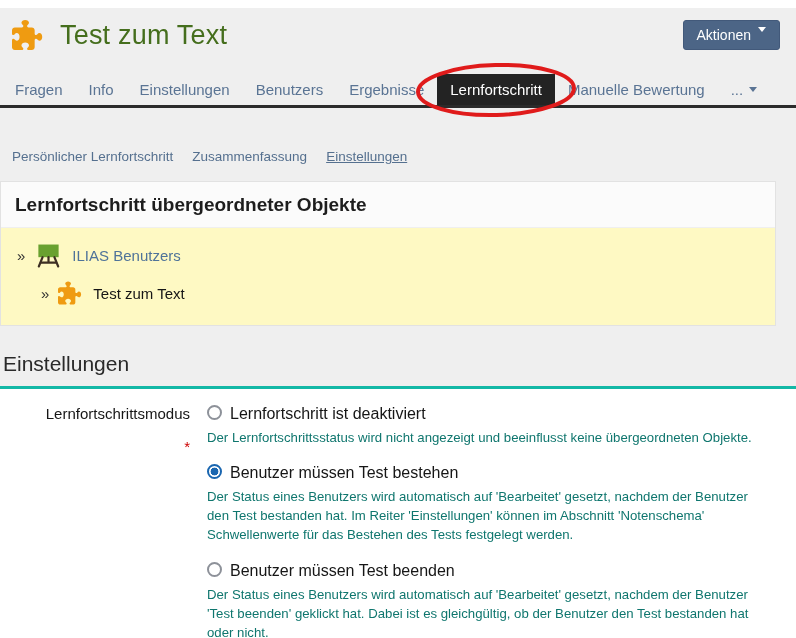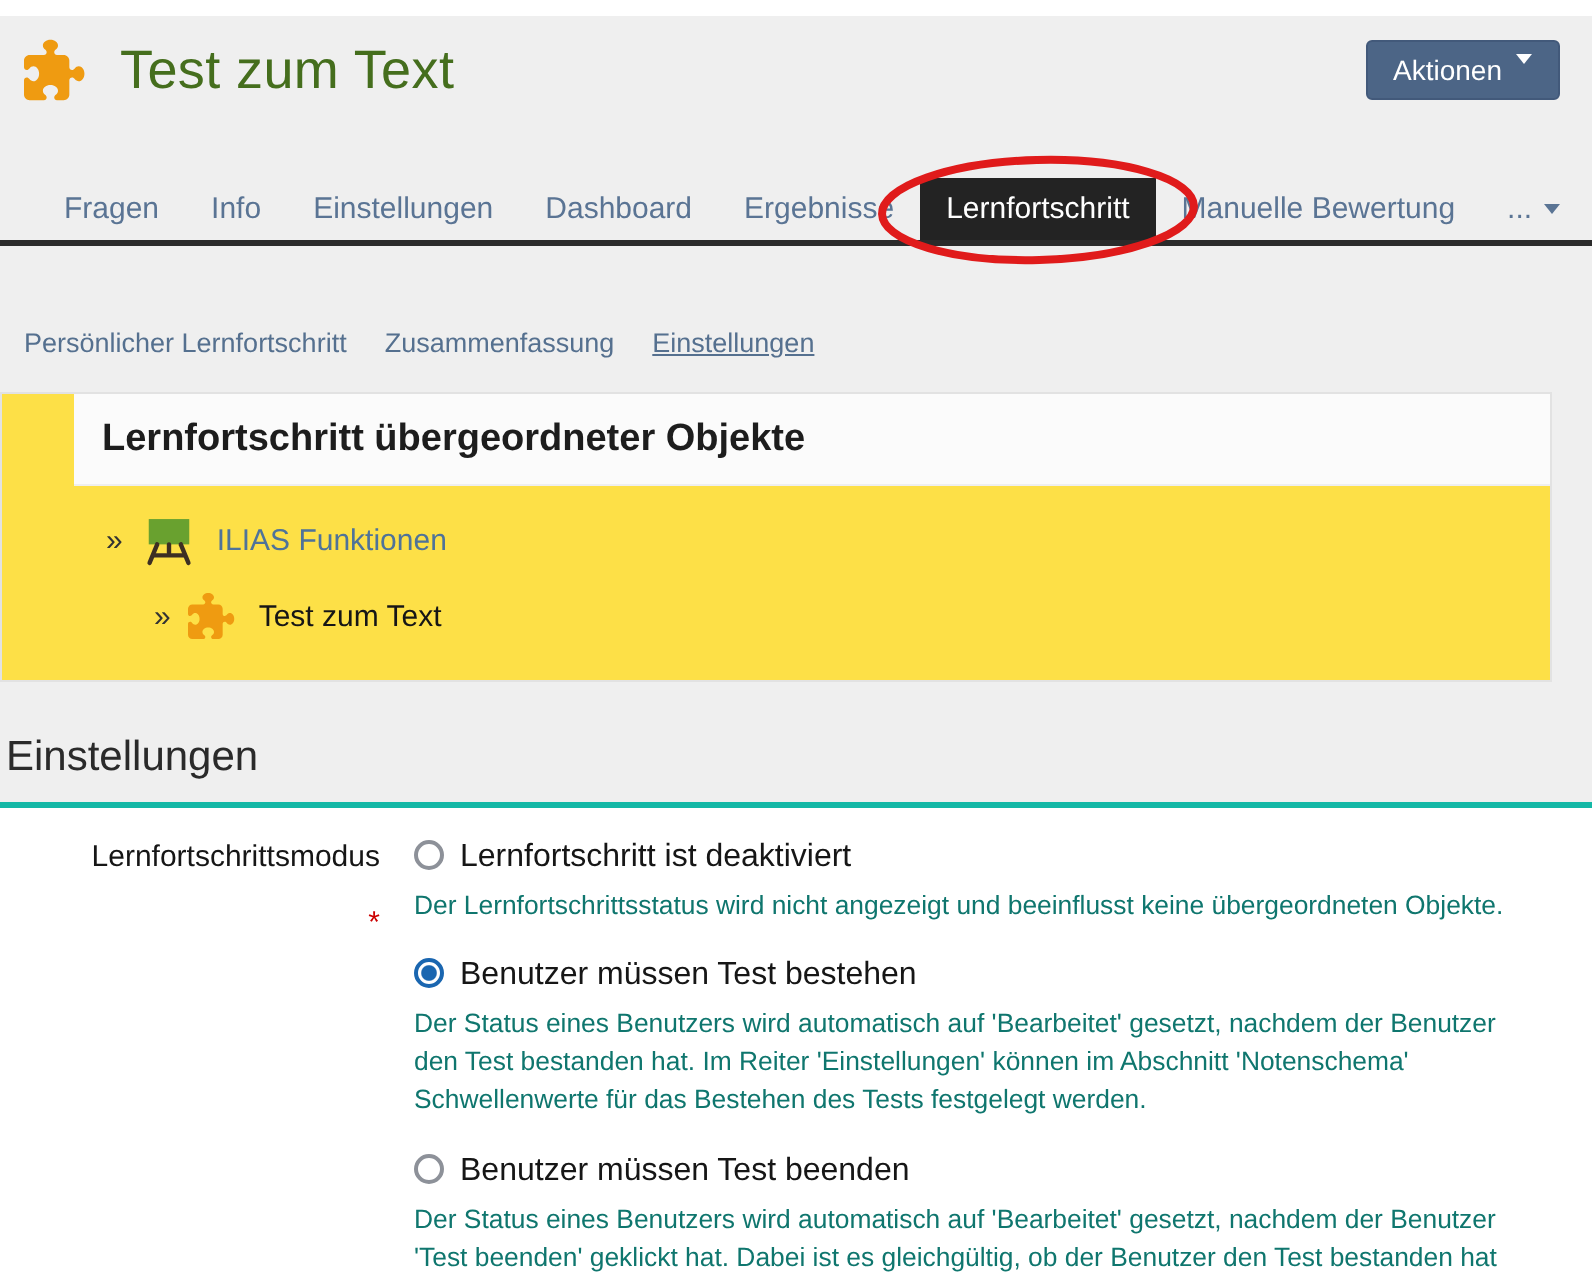--- a/index.html
+++ b/index.html
@@ -21,42 +21,42 @@
   .page-title { font-size:27px; color:#456e1d; font-weight:400; letter-spacing:.2px; }
   .spacer { flex:1; }
   .btn {
     background:#4c6586; color:#fff; border:1px solid #42597a; border-radius:3px;
     font-family:inherit; font-size:14px; padding:6px 13px; cursor:pointer;
     display:inline-flex; align-items:flex-start; gap:7px;
   }
   .caret { width:0; height:0; border-left:4px solid transparent; border-right:4px solid transparent; border-top:5px solid #fff; display:inline-block; }
 
   
-  .tabbar { display:flex; align-items:stretch; margin-top:31px; padding:0 19px; border-bottom:3px solid #2b2b2b; flex:0 0 auto; }
+  .tabbar { display:flex; align-items:stretch; margin-top:16px; padding:0 2px; border-bottom:3px solid #2b2b2b; flex:0 0 auto; }
   .tab { font-size:15px; color:#5a7494; padding:7px 13px; cursor:pointer; white-space:nowrap; display:flex; align-items:center; gap:6px; }
   .tab.active { background:#232323; color:#ffffff; position:relative; }
   .tab-overflow { margin-left:auto; margin-right:26px; }
   .tab-overflow .caret { border-top-color:#5a7494; }
 
   
   .annotation-ellipse {
     position:absolute; left:50%; top:50%;
     width:164px; height:58px;
     transform:translate(-50%,-50%) rotate(-1.5deg);
     pointer-events:none; overflow:visible;
   }
 
   
   .subtabs { display:flex; gap:19px; padding:9px 12px 11px; flex:0 0 auto; }
   .subtab { font-size:13.5px; color:#55708f; cursor:pointer;margin-top:32px; }
   .subtab.active { text-decoration:underline; }
 
   
   .card {
-    background:#fde047; border:1px solid #e2e2e2; margin:6px 20px 0 0; flex:0 0 auto;padding-left:36px;
+    background:#fef9c3; border:1px solid #e2e2e2; margin:6px 20px 0 0; flex:0 0 auto;
   }
   .card-header {
     padding:12px 14px 11px; font-size:19px; font-weight:700; color:#1d1d1d;
     background:#fbfbfb; border-bottom:1px solid #efefef;
   }
   .tree { padding:8px 0 14px; }
   .tree-row { display:flex; align-items:center; gap:9px; padding:6px 16px; font-size:15px; }
   .tree-row.level2 { padding-left:40px; }
   .bullet { color:#333; font-size:15px; }
   .tree-icon { width:29px; height:27px; flex:0 0 auto; }
@@ -110,21 +110,21 @@
   <button class="btn">
     <span>Aktionen</span>
     <span class="caret"></span>
   </button>
 </div>
 
 <nav class="tabbar">
   <div class="tab">Fragen</div>
   <div class="tab">Info</div>
   <div class="tab">Einstellungen</div>
-  <div class="tab">Dashboard</div>
+  <div class="tab">Benutzers</div>
   <div class="tab">Ergebnisse</div>
   <div class="tab active">
     <span>Lernfortschritt</span>
     <svg class="annotation-ellipse" viewBox="0 0 164 58">
       <ellipse cx="82" cy="29" rx="78" ry="25" fill="none" stroke="#e01b1b" stroke-width="4"></ellipse>
     </svg>
   </div>
   <div class="tab">Manuelle Bewertung</div>
   <div class="tab tab-overflow">
     <span>...</span>
@@ -145,21 +145,21 @@
       <span class="bullet">»</span>
       <svg class="tree-icon" viewBox="0 0 32 32">
         <rect x="4" y="3" width="24" height="15" fill="#69a12f"></rect>
         <g stroke="#3d2f23" stroke-width="2.6" stroke-linecap="round" fill="none">
           <path d="M9 18 L4.5 29"></path>
           <path d="M23 18 L27.5 29"></path>
           <path d="M16 18 L16 23"></path>
           <path d="M7 24.5 L25 24.5"></path>
         </g>
       </svg>
-      <a class="tree-link">ILIAS Funktionen</a>
+      <a class="tree-link">ILIAS Benutzers</a>
     </div>
     <div class="tree-row level2">
       <span class="bullet">»</span>
       <svg class="tree-icon small" viewBox="0 0 576 512">
         <path fill="#ef9b11" d="M192 104.8c0-9.2-5.8-17.3-13.2-22.8C167.2 73.3 160 61.3 160 48c0-26.5 28.7-48 64-48s64 21.5 64 48c0 13.3-7.2 25.3-18.8 34c-7.4 5.5-13.2 13.6-13.2 22.8c0 12.8 10.4 23.2 23.2 23.2l56.8 0c26.5 0 48 21.5 48 48l0 56.8c0 12.8 10.4 23.2 23.2 23.2c9.2 0 17.3-5.8 22.8-13.2c8.7-11.6 20.7-18.8 34-18.8c26.5 0 48 28.7 48 64s-21.5 64-48 64c-13.3 0-25.3-7.2-34-18.8c-5.5-7.4-13.6-13.2-22.8-13.2c-12.8 0-23.2 10.4-23.2 23.2L384 464c0 26.5-21.5 48-48 48l-56.8 0c-12.8 0-23.2-10.4-23.2-23.2c0-9.2 5.8-17.3 13.2-22.8c11.6-8.7 18.8-20.7 18.8-34c0-26.5-28.7-48-64-48s-64 21.5-64 48c0 13.3 7.2 25.3 18.8 34c7.4 5.5 13.2 13.6 13.2 22.8c0 12.8-10.4 23.2-23.2 23.2L48 512c-26.5 0-48-21.5-48-48L0 343.2C0 330.4 10.4 320 23.2 320c9.2 0 17.3 5.8 22.8 13.2C54.7 344.8 66.7 352 80 352c26.5 0 48-28.7 48-64s-21.5-64-48-64c-13.3 0-25.3 7.2-34 18.8C40.5 250.2 32.4 256 23.2 256C10.4 256 0 245.6 0 232.8L0 176c0-26.5 21.5-48 48-48l120.8 0c12.8 0 23.2-10.4 23.2-23.2z"></path>
       </svg>
       <span class="tree-label">Test zum Text</span>
     </div>
   </div>
 </section>

